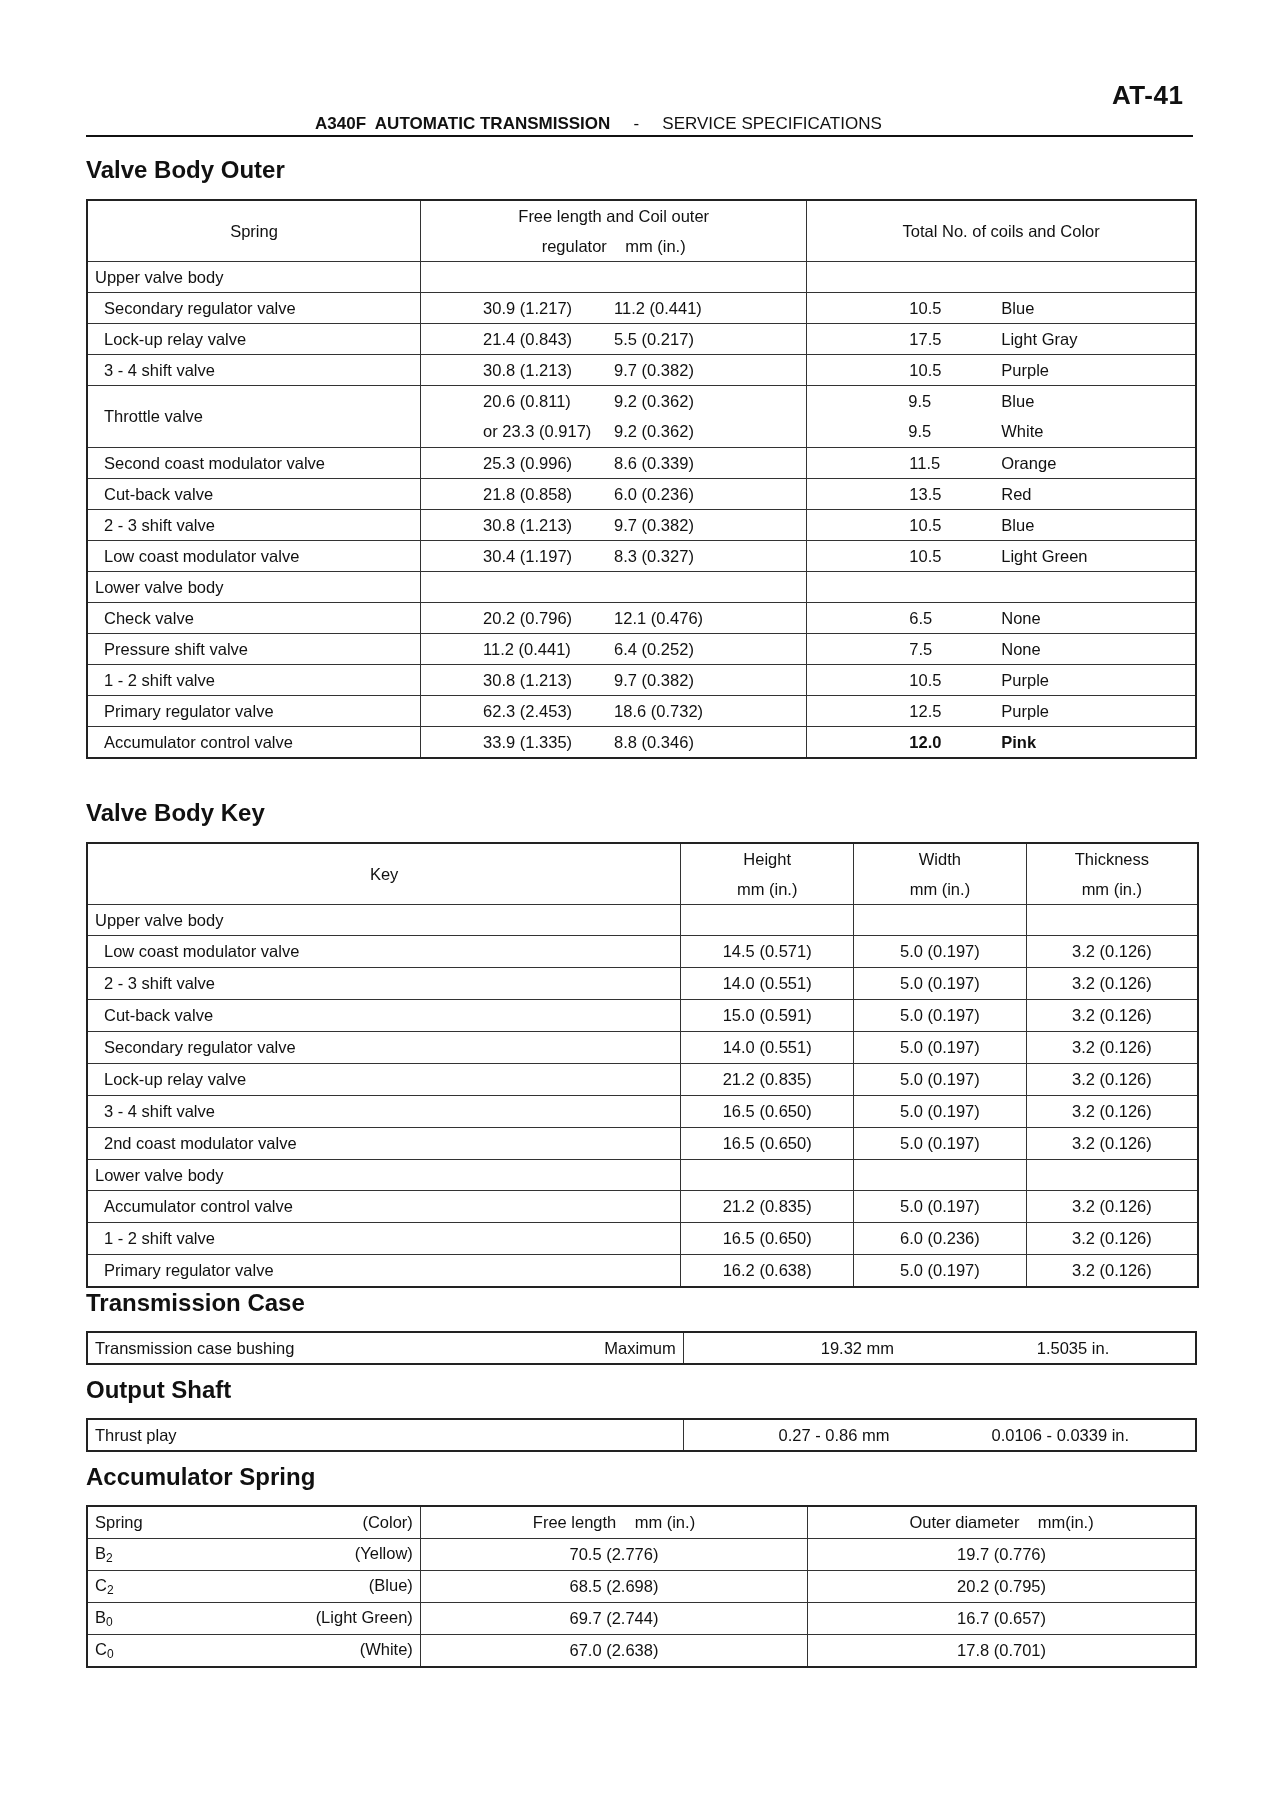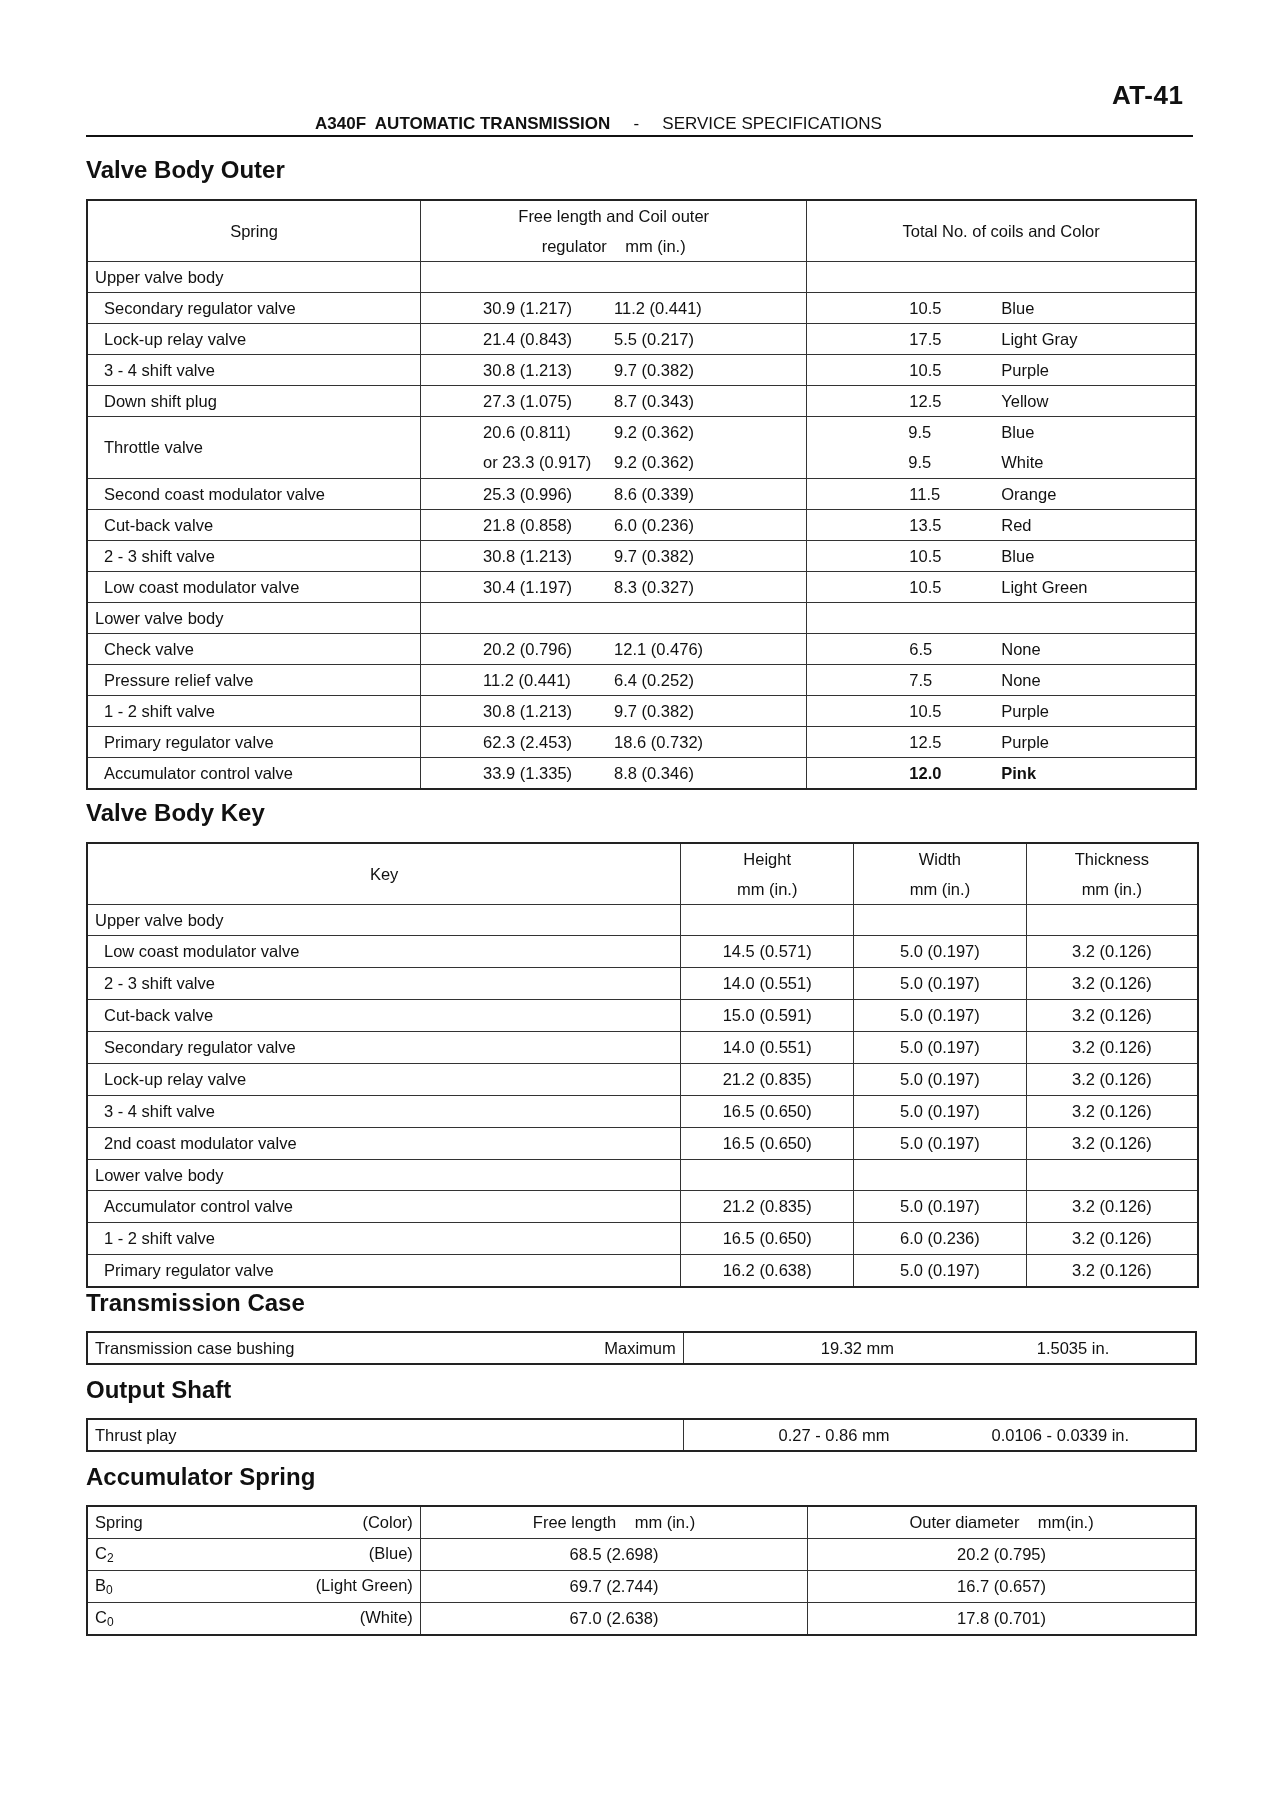--- a/index.html
+++ b/index.html
@@ -87,35 +87,20 @@
           </div>
         </td>
         <td>
           <div style="position:relative;height:30px;">
             <span style="position:absolute;left:102px;top:0px;line-height:30px;">10.5</span>
             <span style="position:absolute;left:194px;top:0px;line-height:30px;">Purple</span>
           </div>
         </td>
       </tr>
       <tr>
-        <td class="pad2">Down shift plug</td>
-        <td>
-          <div style="position:relative;height:30px;">
-            <span style="position:absolute;left:62px;top:0px;line-height:30px;">27.3 (1.075)</span>
-            <span style="position:absolute;left:193px;top:0px;line-height:30px;">8.7 (0.343)</span>
-          </div>
-        </td>
-        <td>
-          <div style="position:relative;height:30px;">
-            <span style="position:absolute;left:102px;top:0px;line-height:30px;">12.5</span>
-            <span style="position:absolute;left:194px;top:0px;line-height:30px;">Yellow</span>
-          </div>
-        </td>
-      </tr>
-      <tr>
         <td class="pad2" style="height:61px">Throttle valve</td>
         <td>
           <div style="position:relative;height:61px;">
             <span style="position:absolute;left:62px;top:0px;line-height:30px;">20.6 (0.811)</span>
             <span style="position:absolute;left:193px;top:0px;line-height:30px;">9.2 (0.362)</span>
             <span style="position:absolute;left:62px;top:30px;line-height:30px;">or 23.3 (0.917)</span>
             <span style="position:absolute;left:193px;top:30px;line-height:30px;">9.2 (0.362)</span>
           </div>
         </td>
         <td>
@@ -201,21 +186,21 @@
           </div>
         </td>
         <td>
           <div style="position:relative;height:30px;">
             <span style="position:absolute;left:102px;top:0px;line-height:30px;">6.5</span>
             <span style="position:absolute;left:194px;top:0px;line-height:30px;">None</span>
           </div>
         </td>
       </tr>
       <tr>
-        <td class="pad2">Pressure relief valve</td>
+        <td class="pad2">Pressure shift valve</td>
         <td>
           <div style="position:relative;height:30px;">
             <span style="position:absolute;left:62px;top:0px;line-height:30px;">11.2 (0.441)</span>
             <span style="position:absolute;left:193px;top:0px;line-height:30px;">6.4 (0.252)</span>
           </div>
         </td>
         <td>
           <div style="position:relative;height:30px;">
             <span style="position:absolute;left:102px;top:0px;line-height:30px;">7.5</span>
             <span style="position:absolute;left:194px;top:0px;line-height:30px;">None</span>
@@ -423,20 +408,30 @@
     <tr>
       <td class="pad1">
         <div style="display:flex;justify-content:space-between;padding-right:7px;">
           <span>Spring</span>
           <span>(Color)</span>
         </div>
       </td>
       <td class="h" style="white-space:pre">Free length    mm (in.)</td>
       <td class="h" style="white-space:pre">Outer diameter    mm(in.)</td>
     </tr>
+  <tr>
+        <td class="pad1">
+          <div style="display:flex;justify-content:space-between;padding-right:7px;">
+            <span><span>B</span><sub>2</sub></span>
+            <span>(Yellow)</span>
+          </div>
+        </td>
+        <td class="h">70.5 (2.776)</td>
+        <td class="h">19.7 (0.776)</td>
+      </tr>
       <tr>
         <td class="pad1">
           <div style="display:flex;justify-content:space-between;padding-right:7px;">
             <span><span>C</span><sub>2</sub></span>
             <span>(Blue)</span>
           </div>
         </td>
         <td class="h">68.5 (2.698)</td>
         <td class="h">20.2 (0.795)</td>
       </tr>

